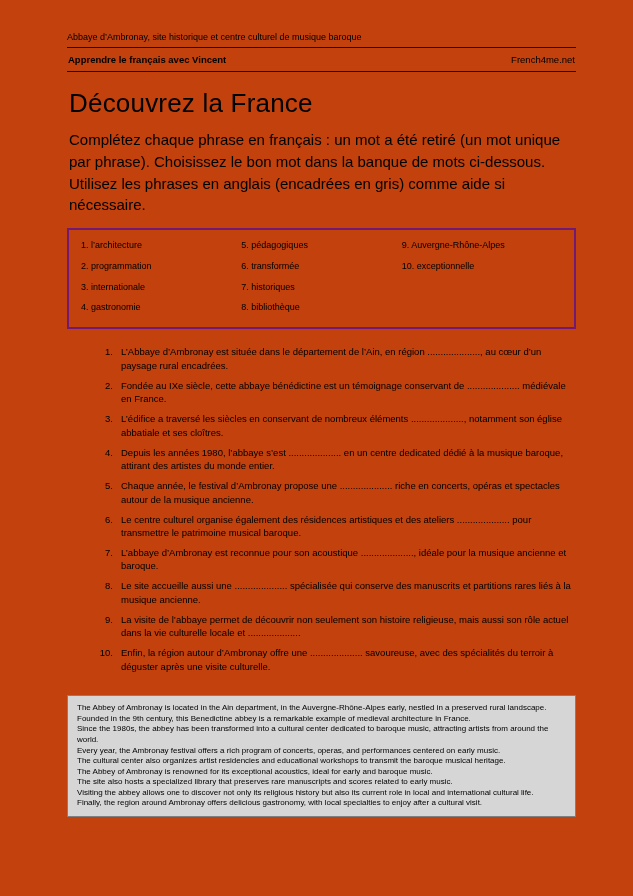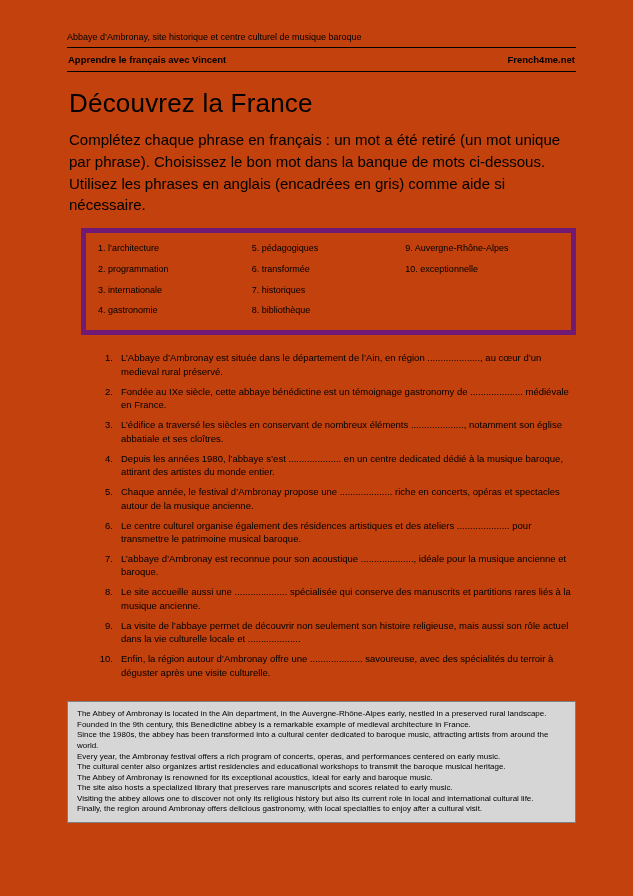--- a/index.html
+++ b/index.html
@@ -25,41 +25,40 @@
     border-top: 1px solid #000;
     border-bottom: 1px solid #000;
     padding: 6px 1px 6px 1px;
     display: flex;
     justify-content: space-between;
     align-items: baseline;
     font-size: 9.5px;
     gap: 6px;
   }
   .header-left { font-weight: bold; }
-  .header-right { font-weight: bold; }
+  .header-right { font-weight: normal; }
 
   .doc-title {
     font-size: 26px;
     font-weight: normal;
     margin: 16px 0 10px 2px;
     letter-spacing: 0.2px;
   }
 
   .instructions {
     font-size: 15px;
     line-height: 1.45;
     margin: 0 0 12px 2px;
   }
 
   .word-bank {
-    border: 5px solid #701a75;
+    border: 2px solid #701a75;
     padding: 10px 12px 4px 12px;
     display: flex;
     margin-bottom: 16px;
-    margin-left: 14px;
   }
   .wb-col { flex: 1; }
   .wb-item {
     font-size: 9px;
     margin-bottom: 10px;
     line-height: 1.2;
   }
 
   .sentence-list {
     margin: 0 0 0 26px;
@@ -119,25 +118,25 @@
       </div>
       <div class="wb-col">
         <div class="wb-item">9. Auvergne-Rhône-Alpes</div>
         <div class="wb-item">10. exceptionnelle</div>
       </div>
     </div>
 
   <div class="sentence-list">
       <div class="sentence">
         <span class="num">1.</span>
-        <span class="txt">L’Abbaye d’Ambronay est située dans le département de l’Ain, en région ...................., au cœur d’un medieval rural préservé.</span>
+        <span class="txt">L’Abbaye d’Ambronay est située dans le département de l’Ain, en région ...................., au cœur d’un paysage rural encadrées.</span>
       </div>
       <div class="sentence">
         <span class="num">2.</span>
-        <span class="txt">Fondée au IXe siècle, cette abbaye bénédictine est un témoignage gastronomy de .................... médiévale en France.</span>
+        <span class="txt">Fondée au IXe siècle, cette abbaye bénédictine est un témoignage conservant de .................... médiévale en France.</span>
       </div>
       <div class="sentence">
         <span class="num">3.</span>
         <span class="txt">L’édifice a traversé les siècles en conservant de nombreux éléments ...................., notamment son église abbatiale et ses cloîtres.</span>
       </div>
       <div class="sentence">
         <span class="num">4.</span>
         <span class="txt">Depuis les années 1980, l’abbaye s’est .................... en un centre dedicated dédié à la musique baroque, attirant des artistes du monde entier.</span>
       </div>
       <div class="sentence">

